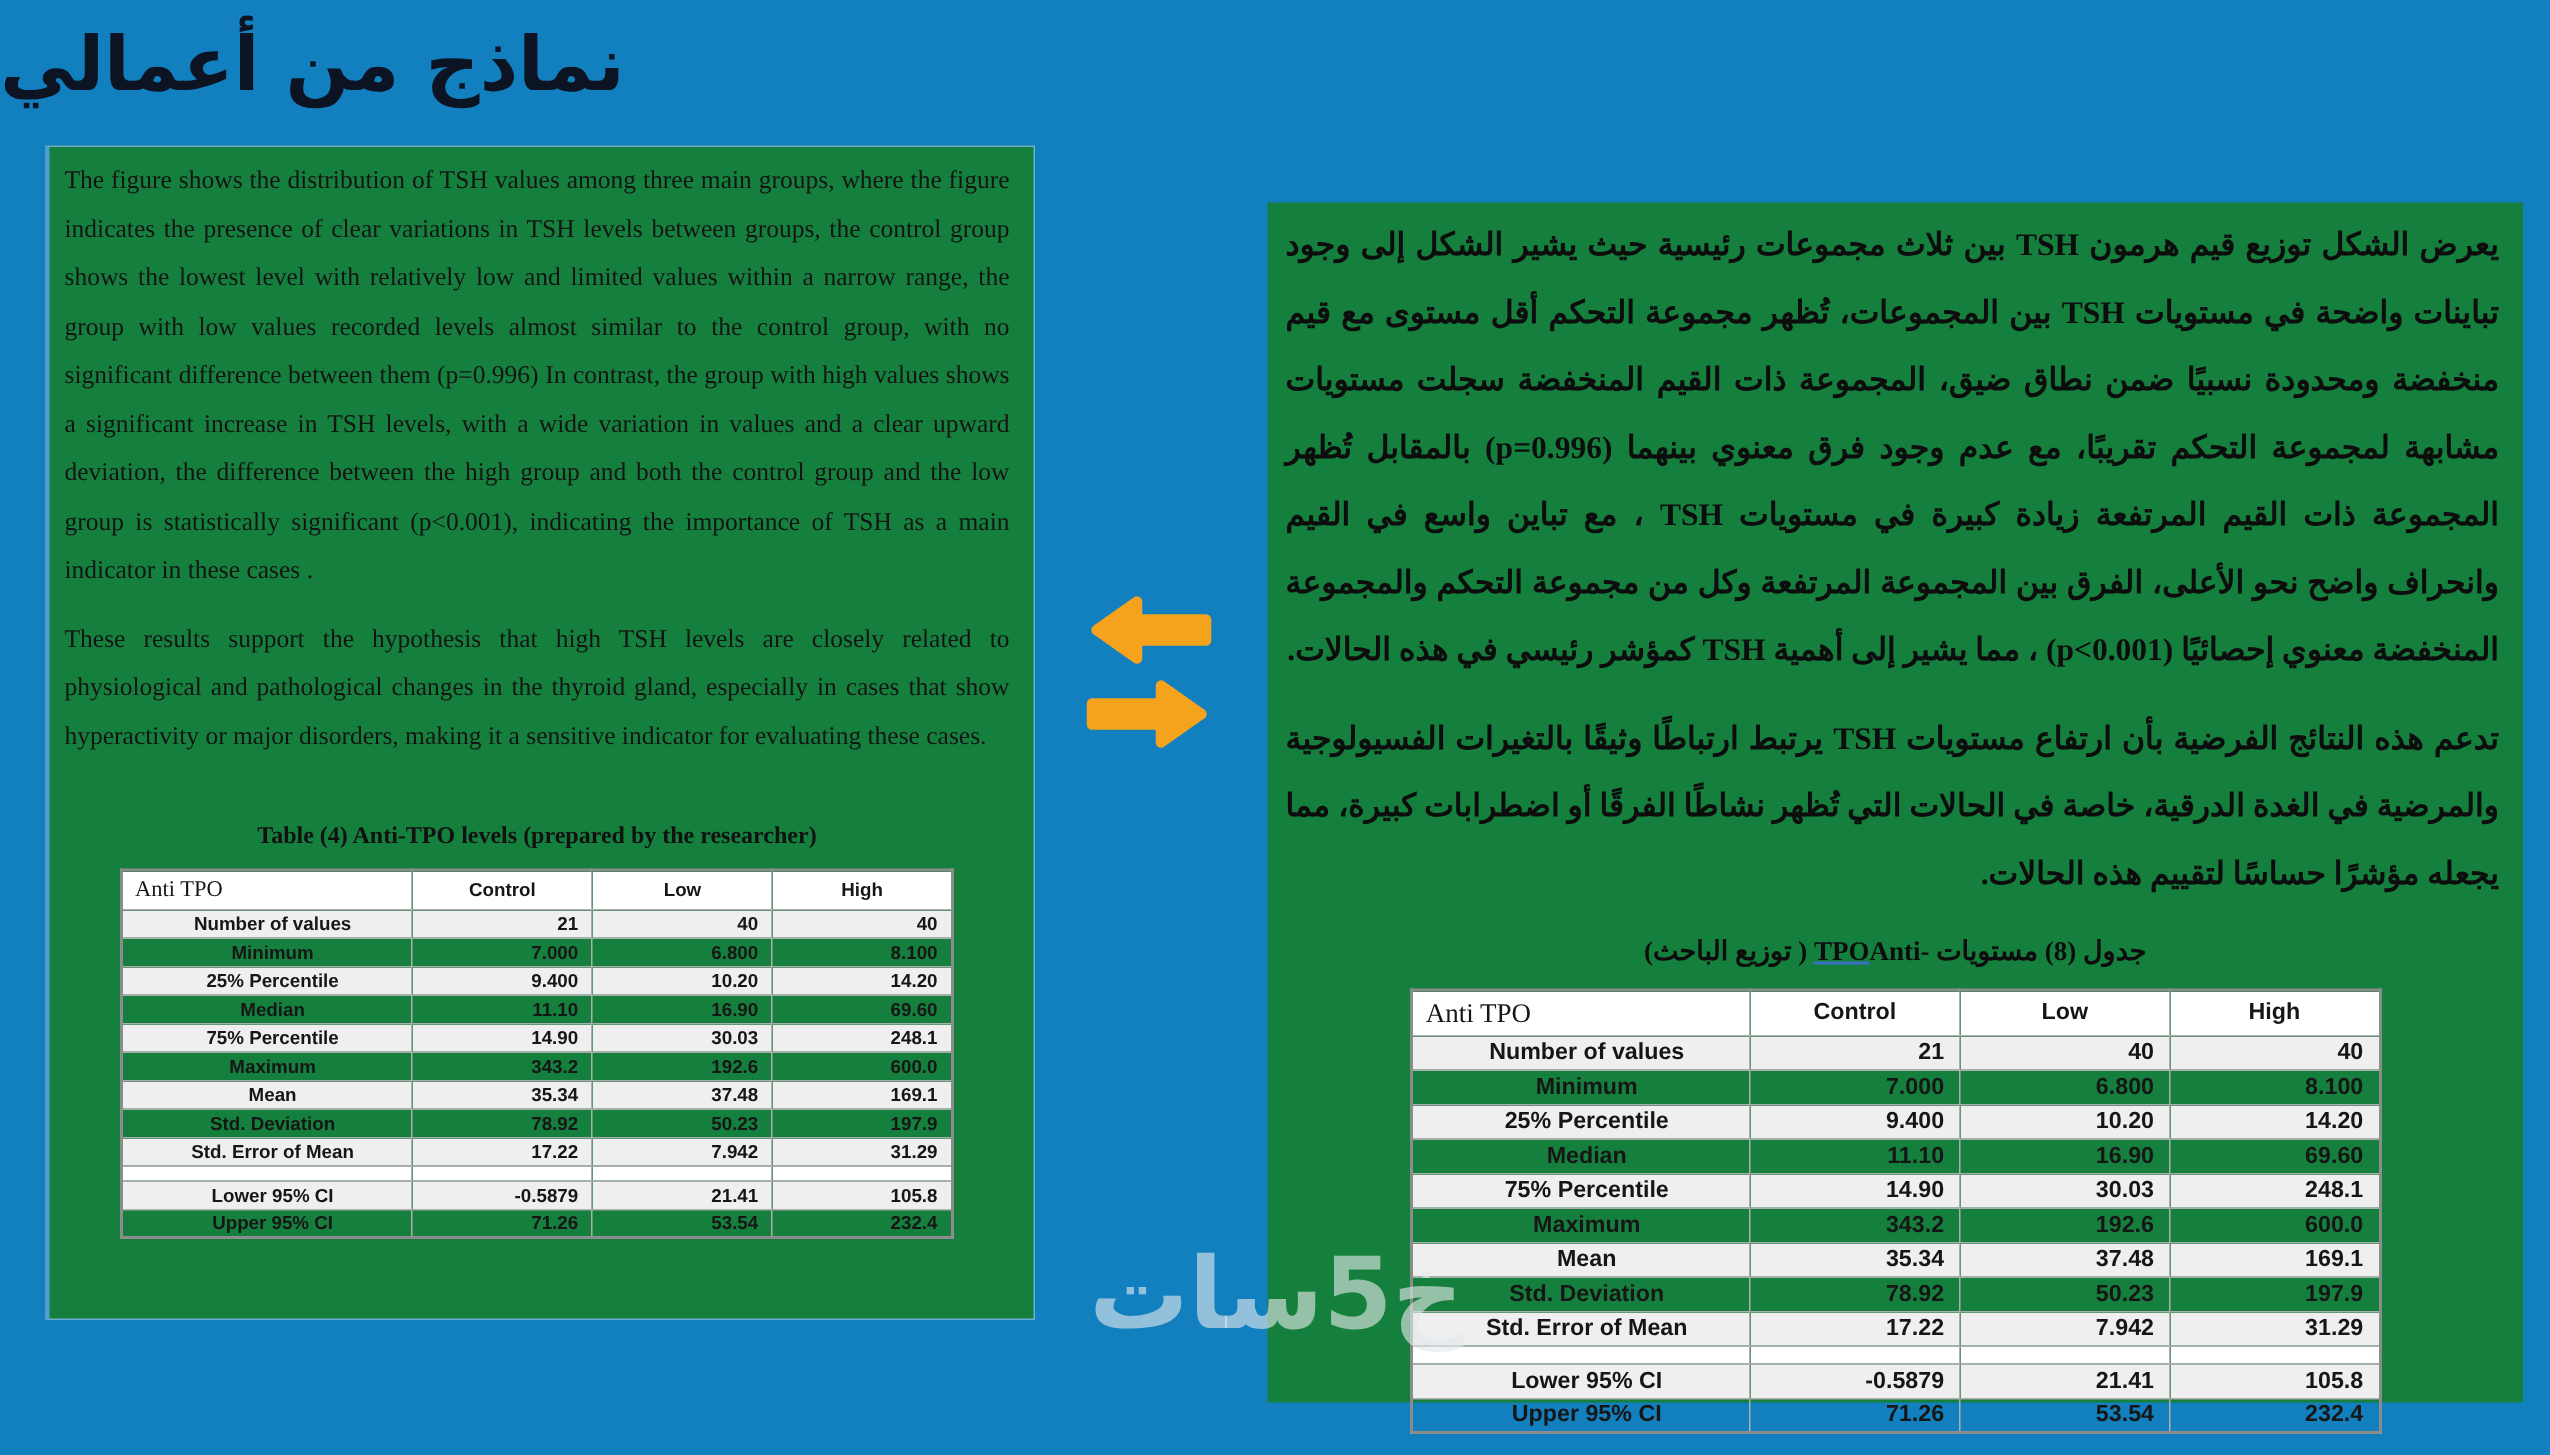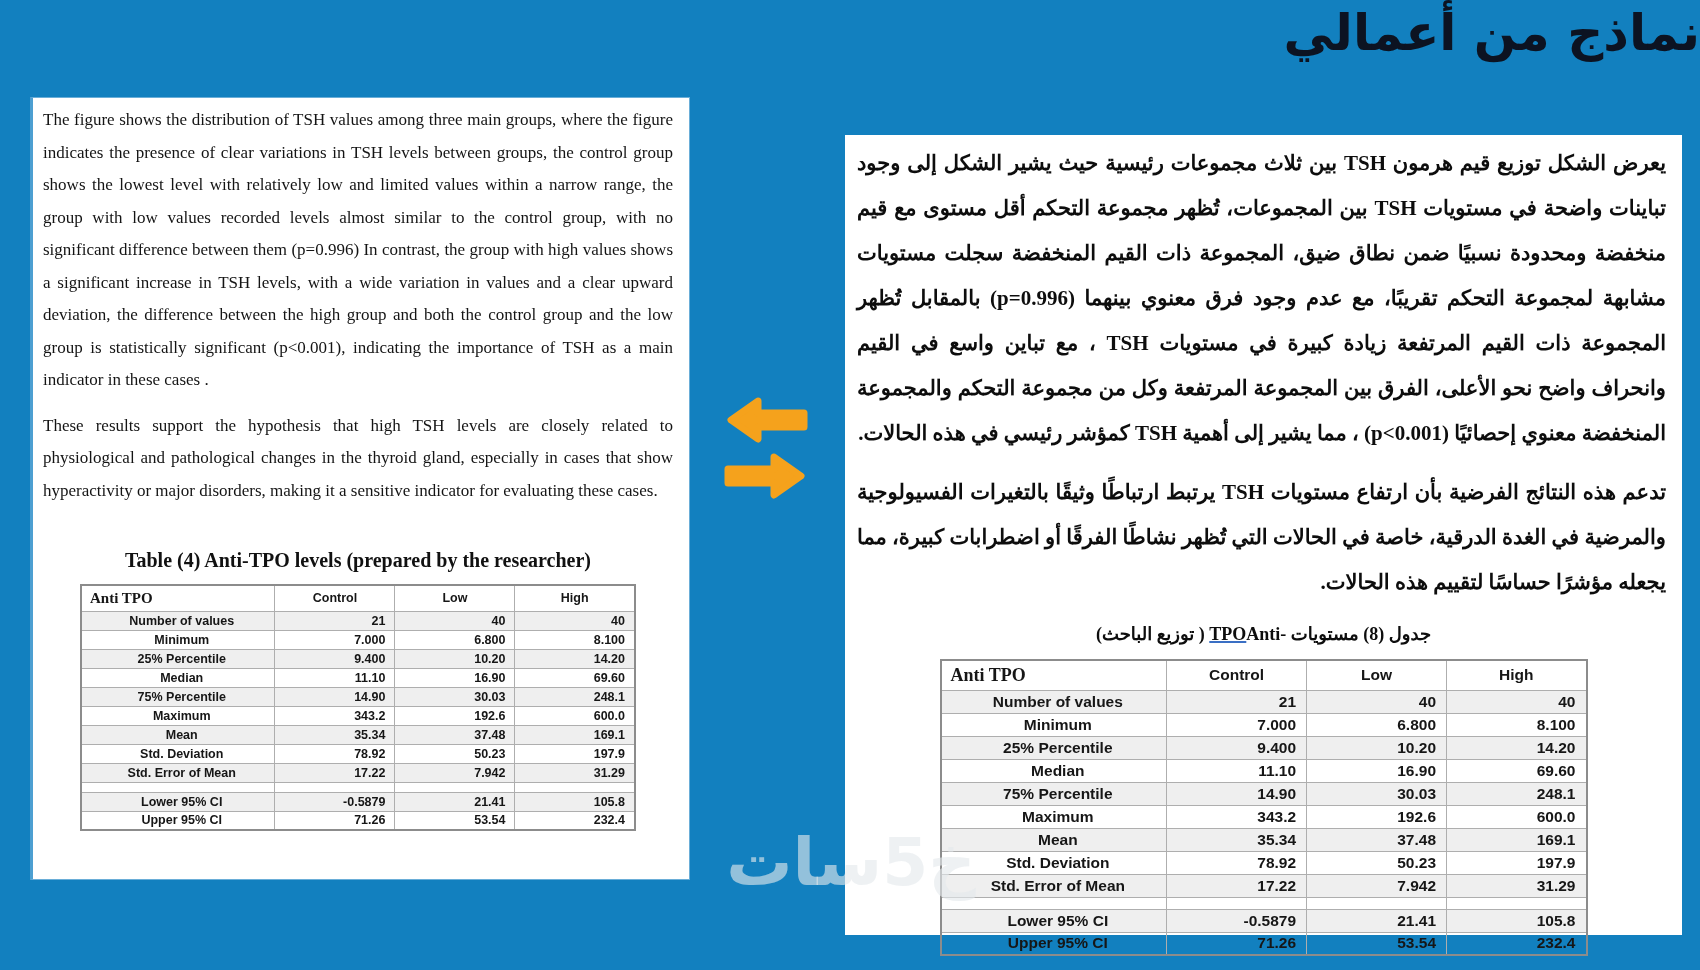--- a/index.html
+++ b/index.html
@@ -2,26 +2,26 @@
 <html lang="ar"><head>
 <meta charset="utf-8">
 <style>
   html,body{margin:0;padding:0;}
   body{
     width:1700px;height:970px;position:relative;overflow:hidden;
     background:#1280BF;
     font-family:"Liberation Sans", sans-serif;
   }
   .page-title{
-    position:absolute;top:4px;left:0;width:100%;
-    text-align:right;font-size:50px;font-weight:700;color:#0c1322;
+    position:absolute;top:14px;left:0;width:100%;
+    text-align:left;font-size:50px;font-weight:700;color:#0c1322;
     font-family:"DejaVu Sans", sans-serif;direction:rtl;
   }
   .panel{
-    position:absolute;background:#ffffff;box-sizing:border-box;
+    position:absolute;background:#15803d;box-sizing:border-box;
   }
   .panel-left{
     left:30px;top:97px;width:660px;height:783px;
     padding:6px 16px 0 10px;
     border:1px solid #6aaed8;border-left:3px solid #4d9fd1;
   }
   .panel-right{
     left:845px;top:135px;width:837px;height:800px;
     padding:6px 12px 0 12px;
   }
@@ -31,42 +31,42 @@
     color:#141414;margin:0 0 13px 0;
   }
   .ar-par{
     direction:rtl;text-align:justify;
     font-family:"Liberation Serif", serif;
     font-size:21px;line-height:45px;font-weight:700;
     color:#0d0d0d;margin:0 4px 14px 0;
   }
   .table-title-en{
     text-align:center;font-family:"Liberation Serif", serif;
-    font-weight:700;font-size:20px;color:#111;
+    font-weight:700;font-size:16px;color:#111;
     margin:42px 0 12px 0;
   }
   .table-title-ar{
     direction:rtl;text-align:center;
     font-family:"Liberation Serif", serif;
     font-weight:700;font-size:18px;color:#0d0d0d;
     margin:18px 0 14px 0;
   }
   .u-blue{text-decoration:underline;text-decoration-color:#3a6fc4;text-decoration-thickness:2px;text-align:center;}
   .stat-table{
     border-collapse:collapse;margin:0 auto;
     border:2px solid #8c8c8c;
   }
   .stat-table th,.stat-table td{
     border:1px solid #aeaeae;box-sizing:border-box;
     color:#161616;white-space:nowrap;overflow:hidden;
   }
   .stat-table thead th{background:#ffffff;}
   .stat-table tbody tr:nth-child(odd) td{background:#efefef;}
   .stat-table tbody tr.spacer td{background:#ffffff;}
-  .th-label{font-family:"Liberation Serif", serif;font-weight:700;text-align:left;}
+  .th-label{font-family:"Liberation Serif", serif;font-weight:400;text-align:left;}
   .th-num{font-weight:700;text-align:center;}
   .td-label{font-weight:700;text-align:center;}
   .td-num{font-weight:700;text-align:right;}
   
   .t-small{width:556px;font-size:12.5px;}
   .t-small thead th{height:26px;}
   .t-small tbody td{height:19px;}
   .t-small tbody tr.spacer td{height:10px;}
   .t-small .th-label,.t-small .td-label{padding-left:8px;}
   .t-small .td-num{padding-right:9px;}

